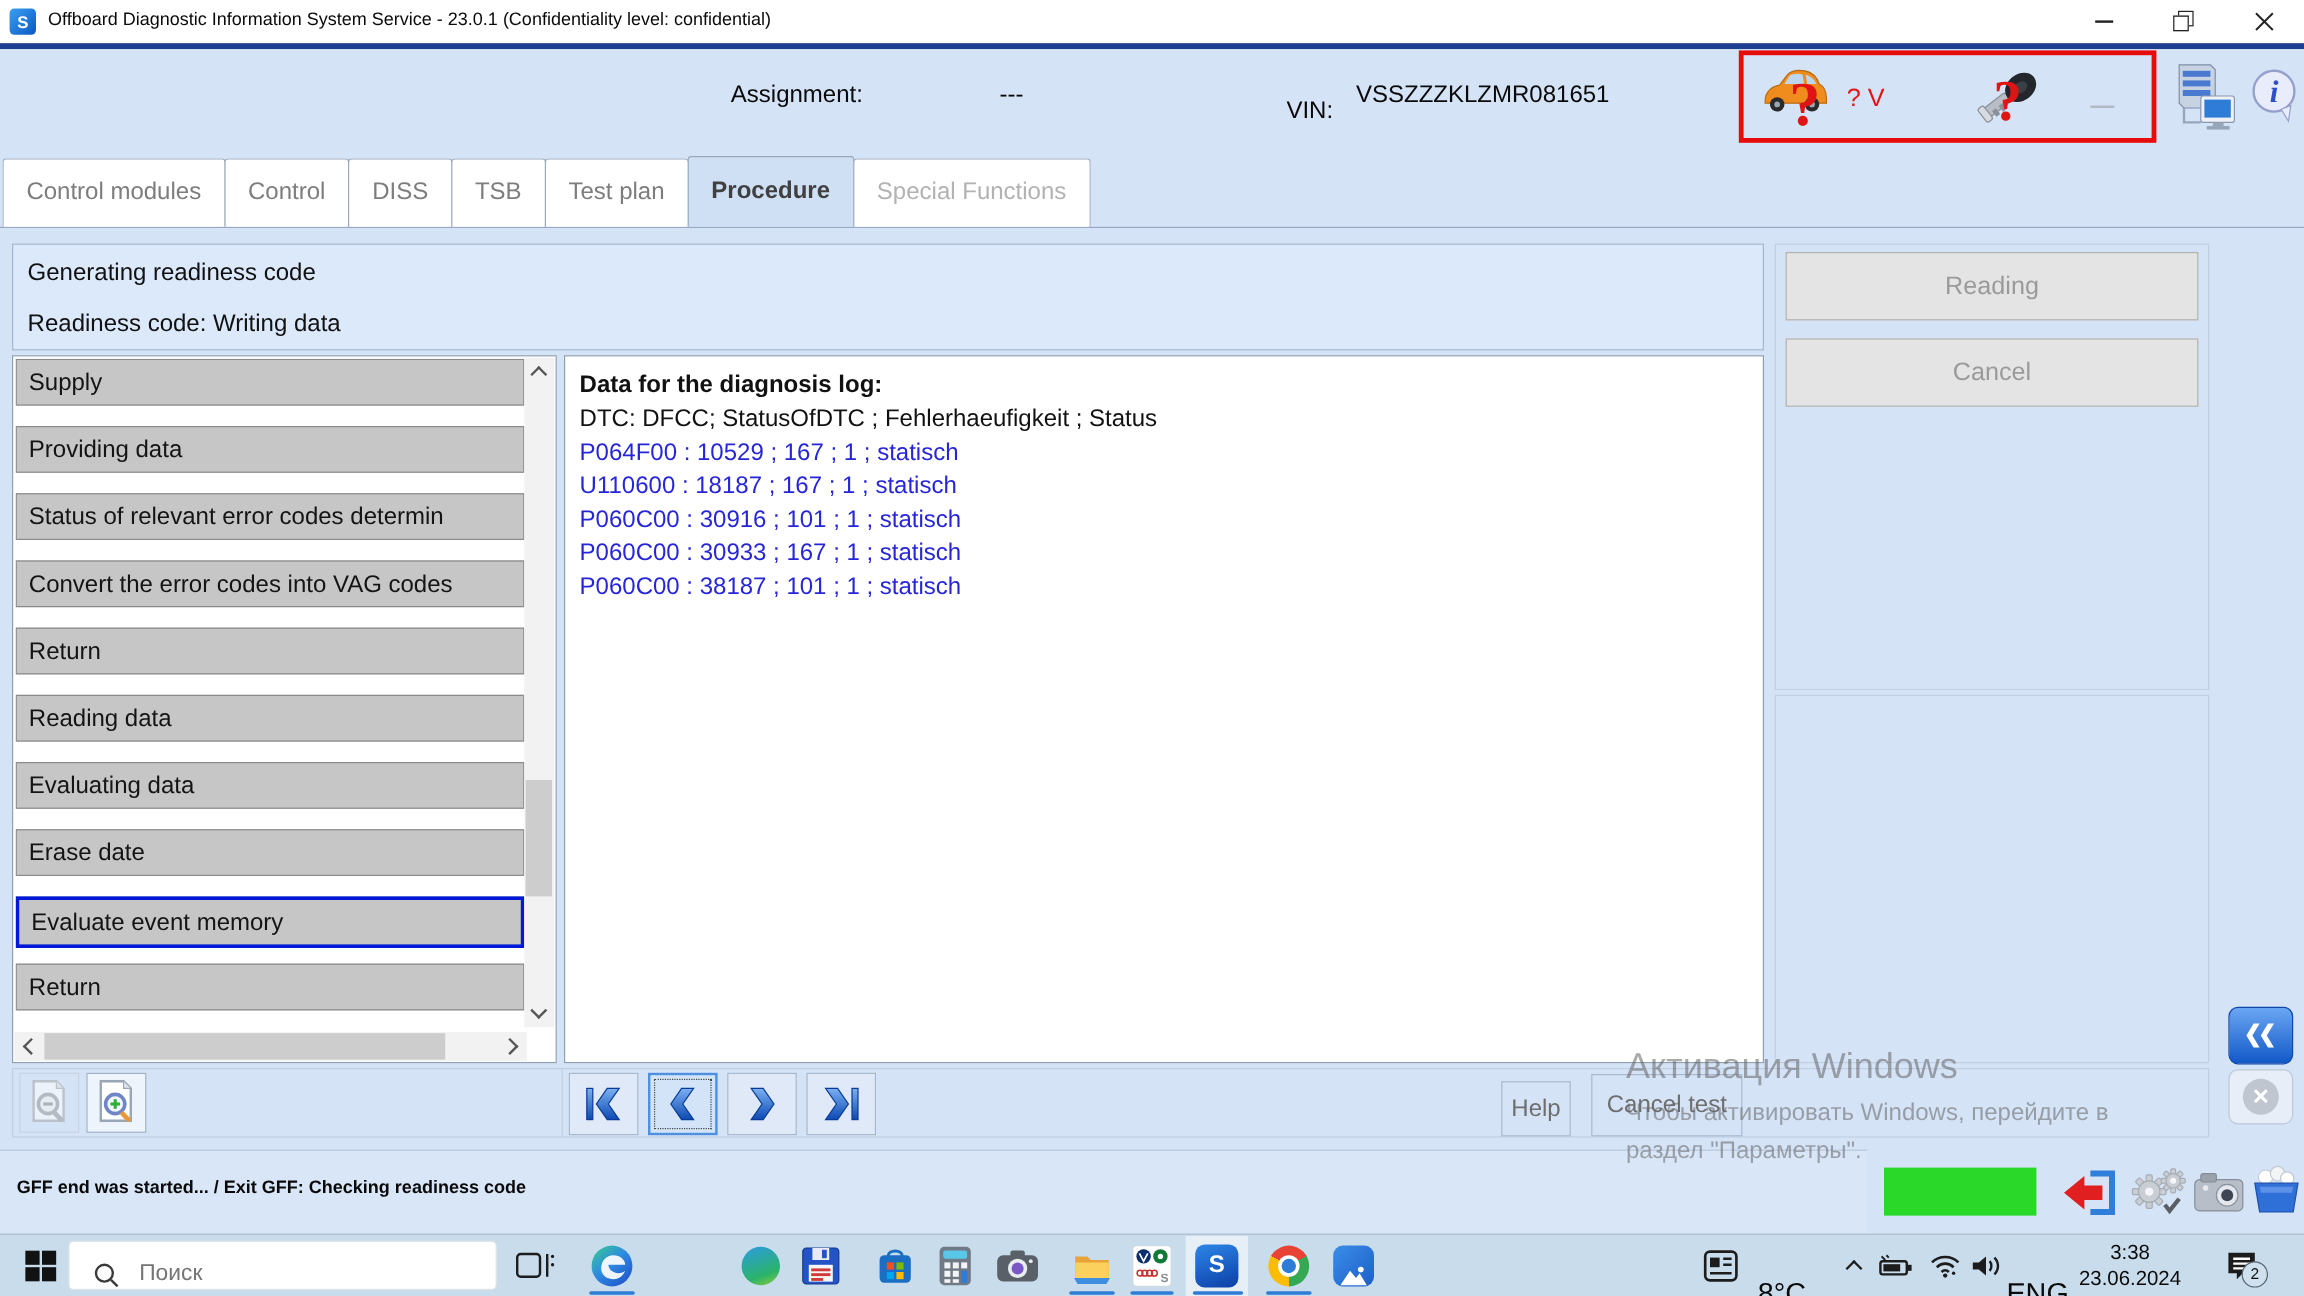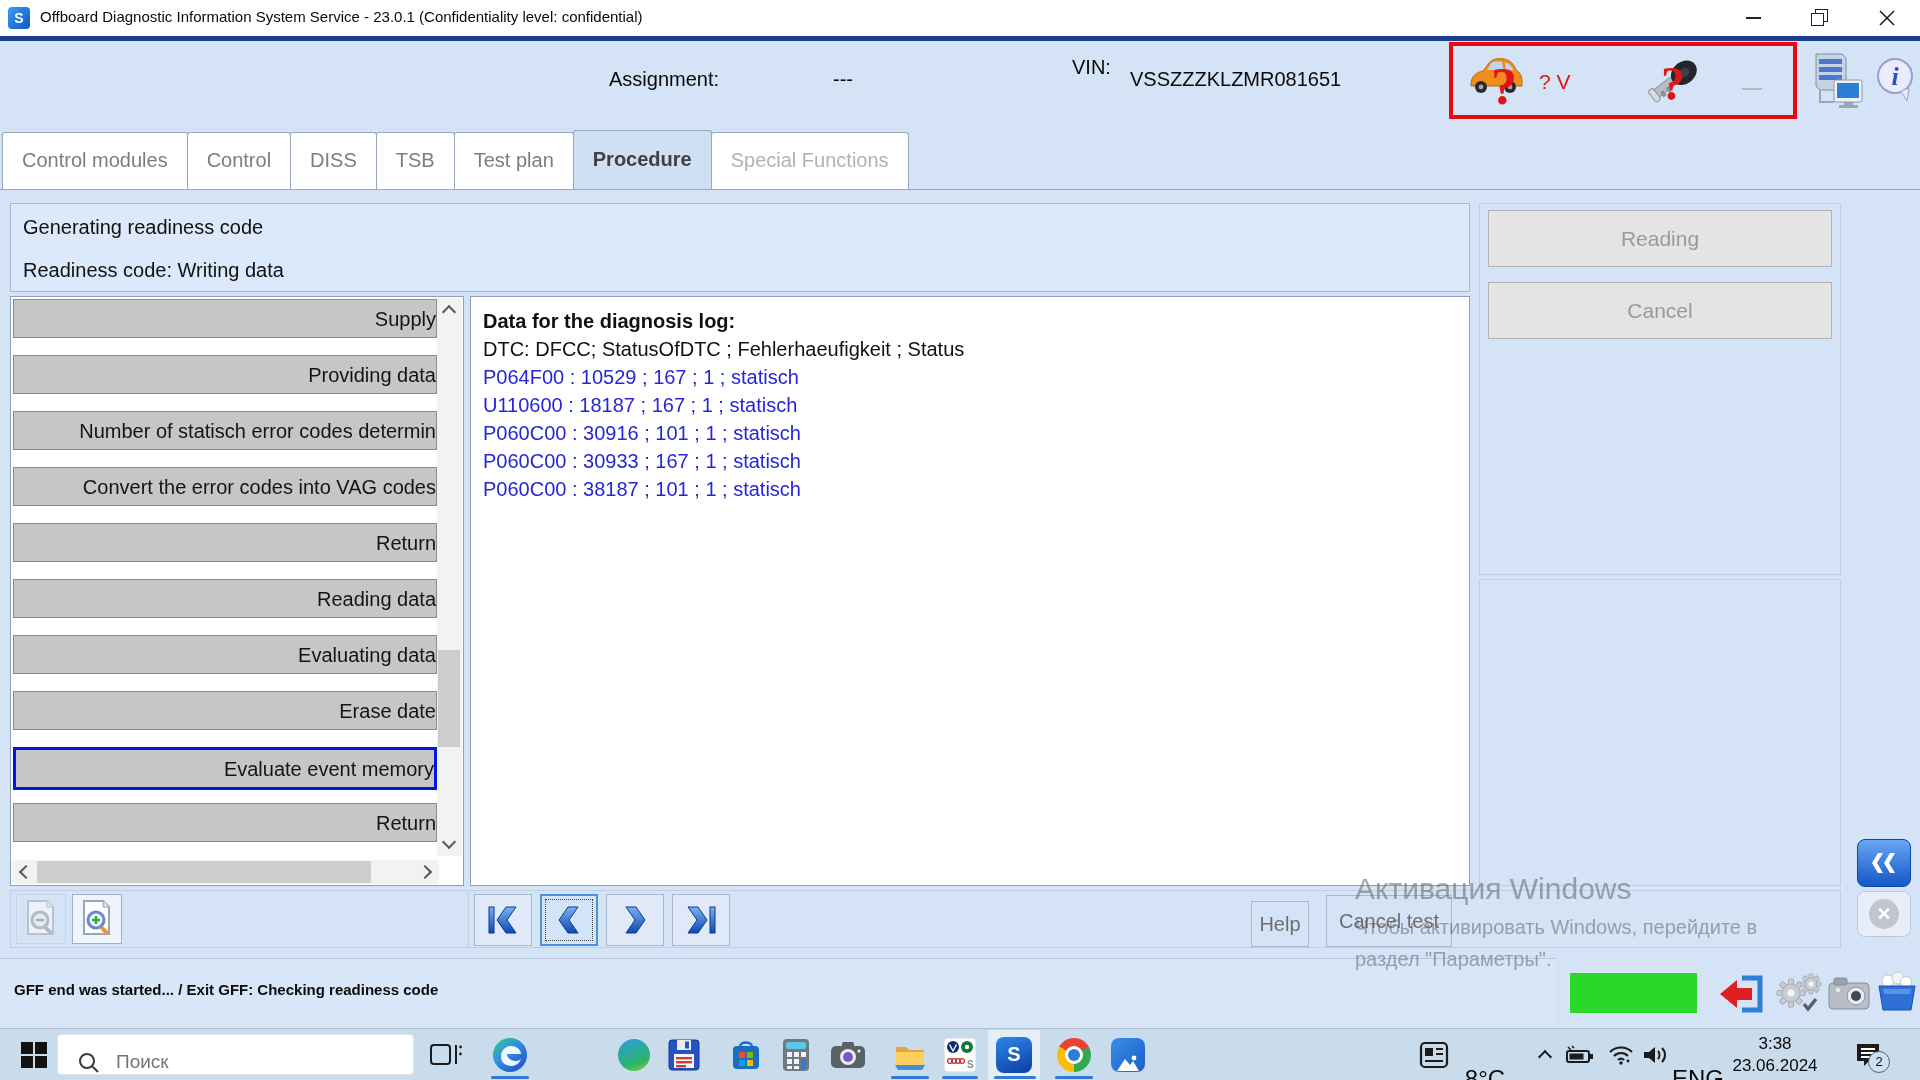--- a/index.html
+++ b/index.html
@@ -37,21 +37,21 @@
   
   .statusbox{left:10px;top:203px;width:1460px;height:89px;background:#dcе9fb;background:#dce9fb;
              border:1px solid #a6b6cf;box-sizing:border-box;font-size:20px;}
   .statusbox .l1{position:absolute;left:12px;top:12px;}
   .statusbox .l2{position:absolute;left:12px;top:55px;}
 
   
   .leftpanel{left:10px;top:296px;width:454px;height:590px;background:#fff;border:1px solid #8fa0b4;box-sizing:border-box;}
   .listarea{position:absolute;left:2px;top:2px;width:424px;height:556px;overflow:hidden;}
   .pitem{height:39px;margin-bottom:17px;background:#c6c6c6;border:1px solid #8a8a8a;font-size:20px;
-         line-height:38px;padding-left:10px;white-space:nowrap;overflow:hidden;color:#141414;box-sizing:border-box;position:relative;text-align:right;}
+         line-height:38px;padding-left:10px;white-space:nowrap;overflow:hidden;color:#141414;box-sizing:border-box;position:relative;}
   .pitem.selected{border:3px solid #0018d8;height:43px;line-height:38px;margin-bottom:13px;}
   .vscroll{position:absolute;right:1px;top:1px;width:25px;height:558px;background:#f2f2f2;}
   .hscroll{position:absolute;left:1px;bottom:1px;width:427px;height:24px;background:#f2f2f2;}
   .sbtn{position:absolute;width:24px;height:24px;display:flex;align-items:center;justify-content:center;}
   .chev{width:8px;height:8px;border-right:2px solid #555;border-bottom:2px solid #555;}
   .chev.up{transform:rotate(225deg);margin-top:4px;}
   .chev.down{transform:rotate(45deg);margin-bottom:4px;}
   .chev.left{transform:rotate(135deg);margin-left:4px;}
   .chev.right{transform:rotate(-45deg);margin-right:4px;}
   .vthumb{position:absolute;left:1px;top:352px;width:22px;height:97px;background:#cdcdcd;}
@@ -143,21 +143,21 @@
           <line x1="1" y1="1" x2="15" y2="15" stroke="#222" stroke-width="1.6"></line>
           <line x1="15" y1="1" x2="1" y2="15" stroke="#222" stroke-width="1.6"></line>
         </svg>
     </div>
   </div>
   <div class="abs navyline"></div>
 
   <div class="abs header">
     <span class="abs hlabel" style="left:609px;top:27px">Assignment:</span>
     <span class="abs hlabel" style="left:833px;top:27px">---</span>
-    <span class="abs hlabel" style="left:1072px;top:15px">VIN:</span>
+    <span class="abs hlabel" style="left:1072px;top:40px">VIN:</span>
     <span class="abs hlabel" style="left:1130px;top:27px">VSSZZZKLZMR081651</span>
   </div>
 
   <div class="abs redbox">
     <svg class="abs" style="left:12px;top:6px" width="62" height="62" viewBox="0 0 62 62">
       <path d="M6 32 C6 24 12 20 18 19 L24 11 C27 7 33 6 39 7 C45 8 49 12 51 18 C55 20 57 24 57 30 L57 34 L6 34 Z" fill="#f08c1e" stroke="#b96a10"></path>
       <path d="M22 18 L26 11.5 C28 9.5 33 9 37 10 L38.5 18 Z" fill="#bcd6f0"></path>
       <path d="M41 18 L39.8 10.3 C43.5 11.3 47 14 48.6 18 Z" fill="#bcd6f0"></path>
       <circle cx="16" cy="35" r="6" fill="#2a2a2a"></circle>
         <circle cx="16" cy="35" r="2.4" fill="#9aa6b2"></circle>
@@ -209,21 +209,21 @@
 
   <div class="abs statusbox">
     <div class="l1">Generating readiness code</div>
     <div class="l2">Readiness code: Writing data</div>
   </div>
 
   <div class="abs leftpanel">
     <div class="listarea">
       <div class="pitem">Supply</div>
       <div class="pitem">Providing data</div>
-      <div class="pitem">Number of statisch error codes determin</div>
+      <div class="pitem">Status of relevant error codes determin</div>
       <div class="pitem">Convert the error codes into VAG codes</div>
       <div class="pitem">Return</div>
       <div class="pitem">Reading data</div>
       <div class="pitem">Evaluating data</div>
       <div class="pitem">Erase date</div>
       <div class="pitem selected">Evaluate event memory</div>
       <div class="pitem">Return</div>
     </div>
     <div class="vscroll">
       <div class="sbtn" style="top:0">

